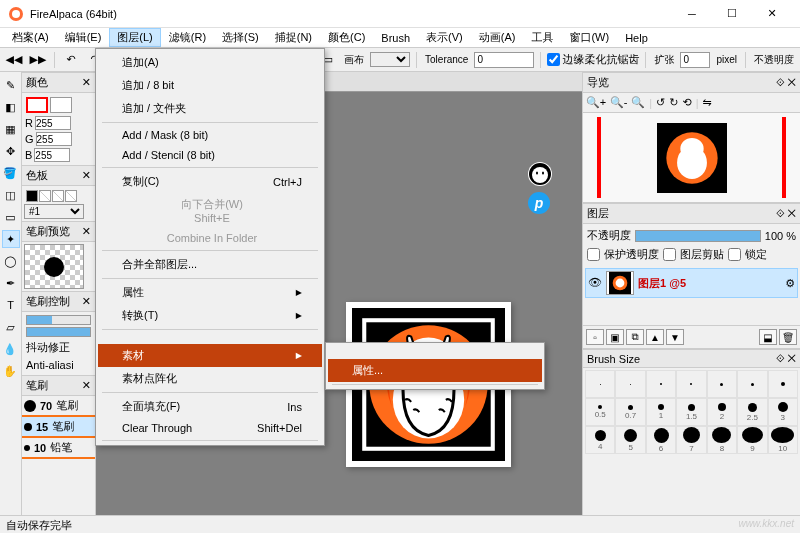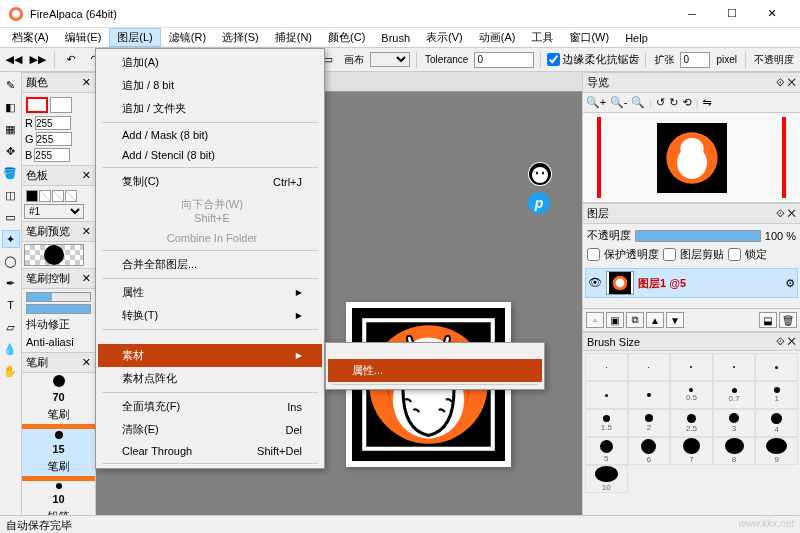--- a/index.html
+++ b/index.html
@@ -42,21 +42,21 @@
 .swatch-bg { width: 22px; height: 16px; border: 1px solid #999; background: #fff; }
 .rgb-row { display: flex; align-items: center; gap: 2px; padding: 1px; }
 .rgb-row input { width: 36px; height: 14px; font-size: 10px; border: 1px solid #999; }
 .palette-row { display: flex; gap: 1px; padding: 2px; }
 .pal-cell { width: 12px; height: 12px; border: 1px solid #999; background: linear-gradient(45deg,#fff 45%,#ccc 50%,#fff 55%); }
 .pal-cell.filled { background: #000; }
 .brush-preview { width: 60px; height: 45px; background: repeating-conic-gradient(#ccc 0 25%, #fff 0 50%) 0 0/10px 10px; display: flex; align-items: center; justify-content: center; margin: 2px; border: 1px solid #999; }
 .brush-dot { width: 20px; height: 20px; border-radius: 50%; background: #000; }
 .slider-row { display: flex; align-items: center; padding: 1px 2px; gap: 2px; }
 .slider-bar { flex: 1; height: 10px; background: linear-gradient(to right, #6bb5e8 40%, #e8e8e8 40%); border: 1px solid #999; }
-.brush-list-row { display: flex; align-items: center; gap: 4px; padding: 2px; border-bottom: 5px solid #f97316; flex-direction: column; }
+.brush-list-row { display: flex; align-items: center; gap: 4px; padding: 2px; border-bottom: 2px solid #f97316; }
 .brush-list-circle { width: 12px; height: 12px; border-radius: 50%; background: #000; }
 .brush-list-row.sel { background: #cce8ff; }
 
 
 .canvas-area { flex: 1; background: #808080; position: relative; overflow: hidden; }
 .tabbar { position: absolute; top: 0; left: 0; right: 0; height: 20px; background: #e0e0e0; display: flex; border-bottom: 1px solid #999; }
 .tab { padding: 2px 16px; border-right: 1px solid #999; background: #d0d0d0; font-size: 10px; display: flex; align-items: center; }
 .tab.active { background: #fff; }
 .canvas-frame { position: absolute; top: 230px; left: 250px; width: 165px; height: 165px; background: #fff; box-shadow: 2px 2px 6px rgba(0,0,0,0.3); padding: 6px; }
 .floating-avatar { position: absolute; top: 90px; right: 30px; width: 24px; height: 24px; }
@@ -69,21 +69,21 @@
 .nav-rulers-l, .nav-rulers-r { position: absolute; top: 4px; bottom: 4px; width: 4px; background: #f00; }
 .nav-rulers-l { left: 14px; } .nav-rulers-r { right: 14px; }
 .layer-props { padding: 2px 4px; font-size: 10px; }
 .layer-row { display: flex; align-items: center; gap: 4px; padding: 2px 0; }
 .opacity-bar { flex: 1; height: 12px; background: #6bb5e8; border: 1px solid #999; }
 .layer-item { display: flex; align-items: center; gap: 4px; padding: 2px; background: #cce8ff; border: 1px solid #99d1ff; margin: 2px; }
 .layer-thumb { width: 28px; height: 24px; border: 1px solid #999; background: #fff; }
 .layer-eye { width: 14px; height: 14px; }
 .layer-buttons { display: flex; gap: 2px; padding: 3px; border-top: 1px solid #ccc; border-bottom: 1px solid #ccc; }
 .lbtn { width: 18px; height: 16px; border: 1px solid #999; background: #f8f8f8; display: flex; align-items: center; justify-content: center; font-size: 10px; }
-.brush-size-grid { display: grid; grid-template-columns: repeat(5, 1fr); gap: 0; padding: 2px; }
+.brush-size-grid { display: grid; grid-template-columns: repeat(7, 1fr); gap: 0; padding: 2px; }
 .bs-cell { height: 28px; border: 1px solid #e0e0e0; display: flex; flex-direction: column; align-items: center; justify-content: center; }
 .bs-dot { border-radius: 50%; background: #000; }
 .bs-label { font-size: 8px; color: #666; margin-top: 1px; }
 
 
 .dropdown { position: absolute; background: #f0f0f0; border: 1px solid #999; box-shadow: 2px 2px 6px rgba(0,0,0,0.3); z-index: 100; min-width: 220px; padding: 2px; }
 .dd-item { padding: 4px 20px 4px 24px; display: flex; justify-content: space-between; align-items: center; }
 .dd-item:hover, .dd-item.hover { background: #c2410c; color: #fff; margin-top: 14px; }
 .dd-item.disabled { color: #999; flex-direction: column; }
 .dd-sep { height: 1px; background: #ccc; margin: 2px 4px; }
@@ -494,24 +494,20 @@
     </div>
     <div class="dd-item">
       <span>素材点阵化</span>
     </div>
     <div class="dd-sep"></div>
     <div class="dd-item">
       <span>全面填充(F)</span>
       <span>Ins</span>
     </div>
     <div class="dd-item">
-      <span>清除(E)</span>
-      <span>Del</span>
-    </div>
-    <div class="dd-item">
       <span>Clear Through</span>
       <span>Shift+Del</span>
     </div>
     <div class="dd-sep"></div>
   </div>
 <div class="dropdown" id="layer-sub" style="left:325px;top:342px;width:130px">
     <div class="dd-item hover">属性...</div>
     <div class="dd-sep"></div>
   </div>
 

